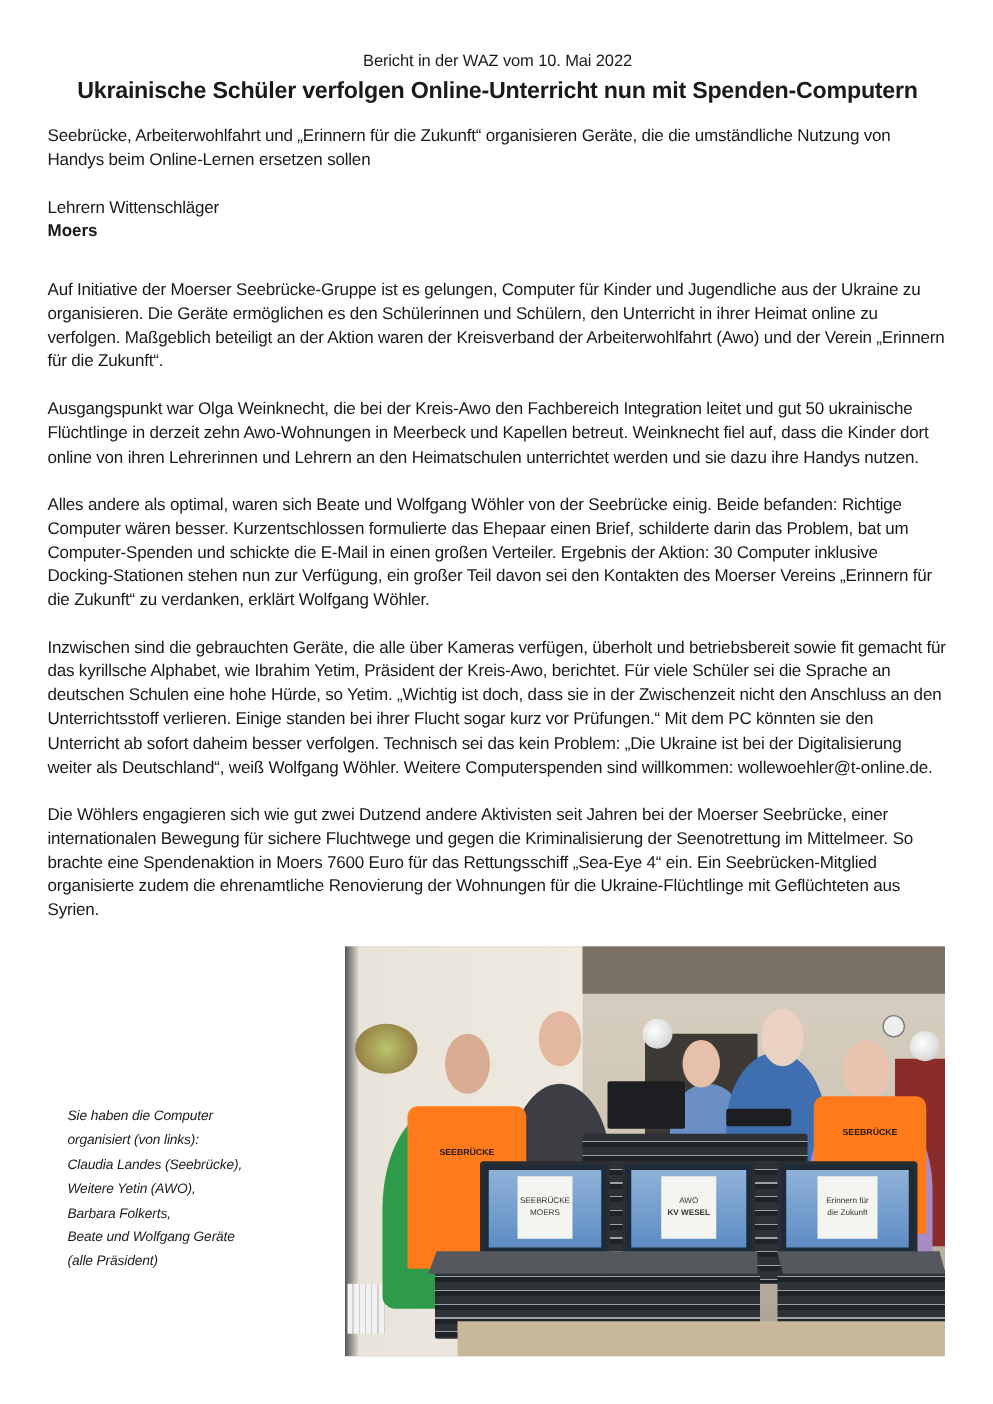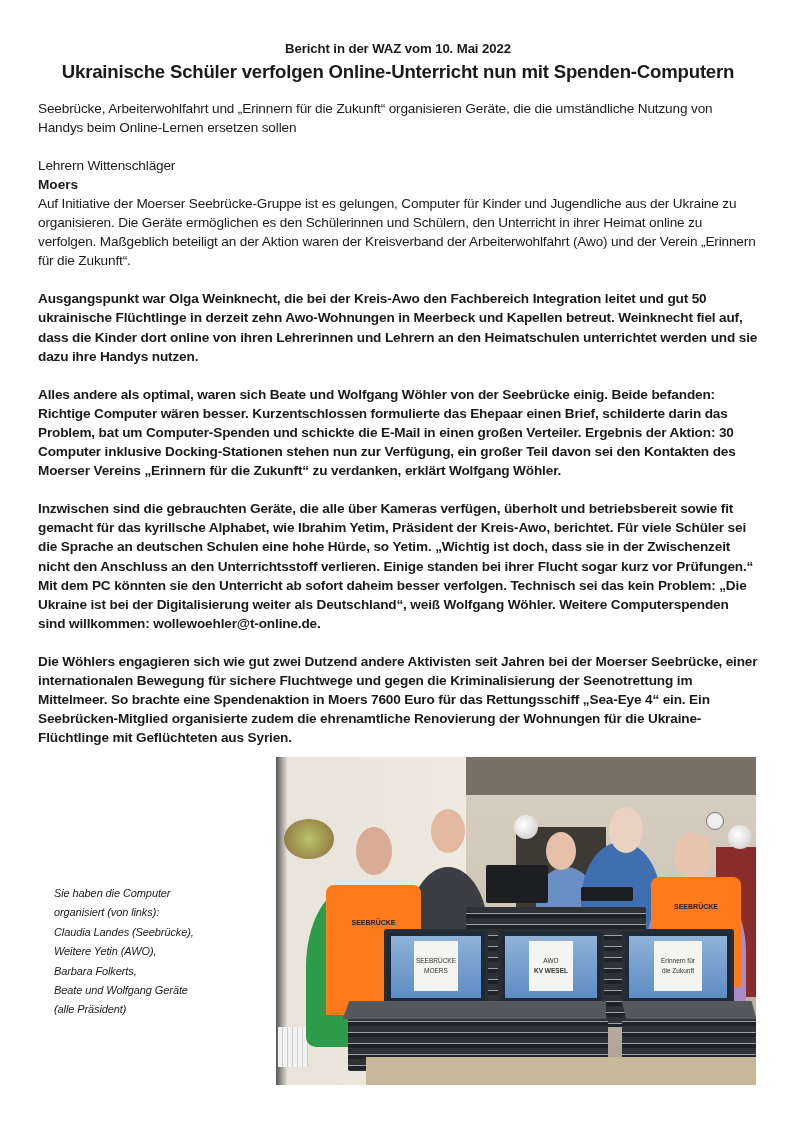--- a/index.html
+++ b/index.html
@@ -1,25 +1,25 @@
 <!DOCTYPE html>
 <html><head>
 <meta charset="utf-8">
 <style>
   html, body { margin:0; padding:0; background:#ffffff; }
   body { width:794px; height:1123px; position:relative; overflow:hidden;
          font-family:"Liberation Sans", "DejaVu Sans", sans-serif; color:#1a1a1a; }
   .page { position:absolute; left:38px; top:38px; width:720px; }
-  .kicker { text-align:center; font-weight:bold; font-size:13.2px; margin-top:3px; letter-spacing:-0.1px; }
+  .kicker { text-align:center; font-weight:normal; font-size:13.2px; margin-top:3px; letter-spacing:-0.1px; }
   .headline { text-align:center; font-weight:bold; font-size:18.6px; margin-top:5px; letter-spacing:-0.2px; }
   .lead { font-size:13.6px; line-height:19px; margin-top:16px; letter-spacing:-0.15px; }
   .byline { font-size:13.6px; line-height:19px; margin-top:19px; letter-spacing:-0.15px; }
   .dateline { font-weight:bold; font-size:13.6px; line-height:19px; }
-  .para { font-size:13.6px; line-height:19.1px; letter-spacing:-0.15px; }
-  .para + .para { margin-top:19px;font-weight:bold; }
+  .para { font-size:13.6px; line-height:19.1px; letter-spacing:-0.15px;margin-top:28px; }
+  .para + .para { margin-top:19px; }
   .caption { position:absolute; left:54px; top:884px; font-size:11px; line-height:19.4px; width:210px; letter-spacing:-0.1px;font-style:italic; }
   .photo { position:absolute; left:276px; top:757px; width:480px; height:328px; overflow:hidden;
            background:linear-gradient(180deg,#d8d0c3 0%,#cfc6b6 45%,#a89f92 100%); }
   .wall-left { position:absolute; left:0; top:0; width:190px; height:328px; background:linear-gradient(90deg,#555 0,#e9e4da 6%,#efeae0 100%); }
   .ceiling { position:absolute; left:190px; top:0; width:290px; height:38px; background:#7a7066; }
   .doorway { position:absolute; left:240px; top:70px; width:90px; height:90px; background:#3d3a36; }
   .redwall { position:absolute; left:440px; top:90px; width:40px; height:150px; background:#8a2c2a; }
   .lamp { position:absolute; width:24px; height:24px; border-radius:50%; background:radial-gradient(circle at 40% 40%,#fff,#ddd 60%,#bbb); }
   .clock { position:absolute; left:430px; top:55px; width:16px; height:16px; border-radius:50%; background:#eee; border:1px solid #777; }
   .person { position:absolute; border-radius:50% 50% 10px 10px; }

